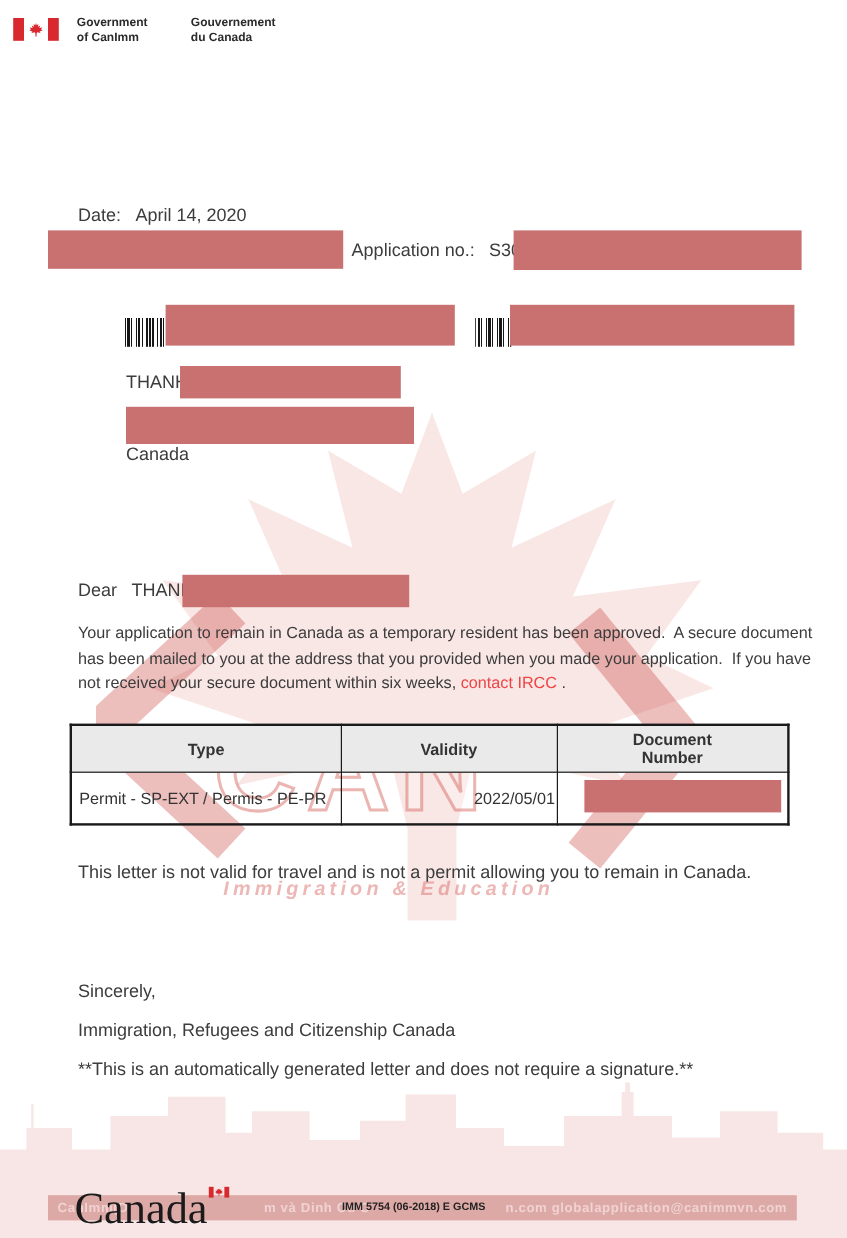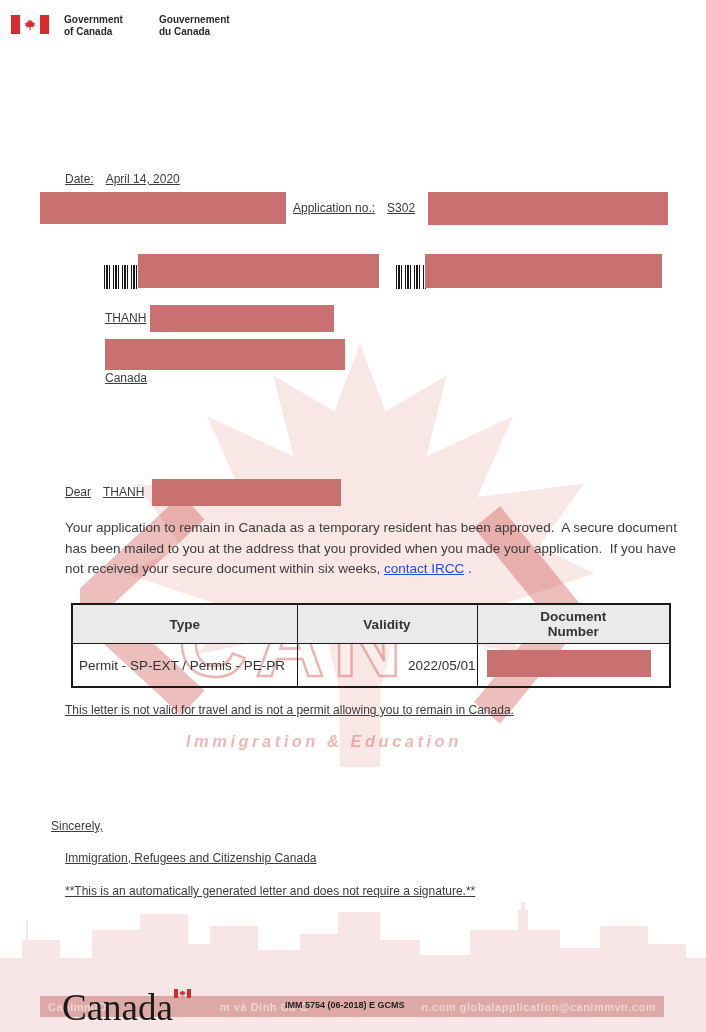--- a/index.html
+++ b/index.html
@@ -7,23 +7,23 @@
     position:relative;width:706px;height:1032px;background:#ffffff;
     font-family:"Liberation Sans",sans-serif;color:#3c3c3c;overflow:hidden;
   }
   .abs{position:absolute;z-index:2;}
   
   .flag{display:flex;width:38px;height:19px;}
   .flag .bar{width:9px;height:100%;background:#d8292f;}
   .flag .white{width:20px;height:100%;background:#fff;display:flex;align-items:center;justify-content:center;}
   .gov-text{font-size:10px;line-height:11.5px;color:#2b2b2b;font-weight:bold;}
   
-  .txt{font-size:12px;line-height:17px;color:#3c3c3c;text-decoration:underline;}
+  .txt{font-size:15px;line-height:17px;color:#3c3c3c;}
   .para{font-size:13.5px;line-height:20.5px;width:614px;white-space:pre-wrap;}
-  .lnk{color:#1d4ed8;text-decoration:underline;cursor:pointer;}
+  .lnk{color:#ef4444;cursor:pointer;}
   .gap-label{margin-right:12px;}
   
   .redact{position:absolute;background:#c97171;z-index:3;}
   .b1{left:40px;top:192px;width:246px;height:32px;}
   .b2{left:428px;top:192px;width:240px;height:33px;}
   .b3{left:138px;top:254px;width:241px;height:34px;}
   .b4{left:425px;top:254px;width:237px;height:34px;}
   .b5{left:150px;top:305px;width:184px;height:27px;}
   .b6{left:105px;top:339px;width:240px;height:31px;}
   .b7{left:152px;top:479px;width:189px;height:27px;}
@@ -87,21 +87,21 @@
       <div class="white">
         <svg width="12" height="12" viewBox="0 0 100 100">
           <polygon points="50,2 45,17 33,9 37,27 20,18 27,36 6,33 15,47 4,53 25,61 18,71 43,65 46,79 46,96 54,96 54,79 57,65 82,71 75,61 96,53 85,47 94,33 73,36 80,18 63,27 67,9 55,17" fill="#d8292f"></polygon>
         </svg>
       </div>
       <div class="bar"></div>
     </div>
   </div>
   <div class="abs gov-text" style="left:64px;top:14px;">
     <div>Government</div>
-    <div>of Canada</div>
+    <div>of CanImm</div>
   </div>
   <div class="abs gov-text" style="left:139px;top:14px;margin-left:20px;">
     <div>Gouvernement</div>
     <div>du Canada</div>
   </div>
 
   <div class="abs txt" style="left:65px;top:171px;">
     <span class="gap-label">Date:</span><span>April 14, 2020</span>
   </div>
 
@@ -121,21 +121,21 @@
   <div class="redact b6"></div>
   <div class="abs txt" style="left:105px;top:370px;">Canada</div>
 
   <div class="abs txt" style="left:65px;top:484px;text-align:right;">
     <span class="gap-label">Dear</span><span>THANH</span>
   </div>
   <div class="redact b7"></div>
 
   <div class="abs para" style="left:65px;top:518px;"><span>Your application to remain in Canada as a temporary resident has been approved.  A secure document has been mailed to you at the address that you provided when you made your application.  If you have not received your secure document within six weeks, </span><span class="lnk">contact IRCC</span><span> .</span></div>
 
-  <table class="permit abs" style="left:71px;top:603px;padding-left:28px;">
+  <table class="permit abs" style="left:58px;top:603px;padding-left:28px;">
     <colgroup>
         <col style="width:225px">
         <col style="width:180px">
         <col style="width:193px">
       </colgroup>
     <thead>
       <tr>
         <th>Type</th>
         <th>Validity</th>
         <th><span class="th-wrap">Document Number</span></th>
@@ -144,23 +144,23 @@
     <tbody>
       <tr>
         <td class="c-type">Permit - SP-EXT / Permis - PE-PR</td>
         <td class="c-val">2022/05/01</td>
         <td></td>
       </tr>
     </tbody>
   </table>
   <div class="redact b8"></div>
 
-  <div class="abs txt" style="left:65px;top:702px;">This letter is not valid for travel and is not a permit allowing you to remain in Canada.</div>
+  <div class="abs txt" style="left:65px;top:719px;">This letter is not valid for travel and is not a permit allowing you to remain in Canada.</div>
 
-  <div class="abs txt" style="left:51px;top:818px;">Sincerely,</div>
+  <div class="abs txt" style="left:65px;top:818px;">Sincerely,</div>
   <div class="abs txt" style="left:65px;top:883px;">**This is an automatically generated letter and does not require a signature.**</div>
   <div class="abs txt" style="left:65px;top:850px;">Immigration, Refugees and Citizenship Canada</div>
 
   <div class="abs wordmark">Canada</div>
   <div class="abs" style="left:174px;top:989px;">
     <div class="wm-flag">
       <div class="bar"></div>
       <div class="white">
         <svg width="7" height="7" viewBox="0 0 100 100">
           <polygon points="50,2 45,17 33,9 37,27 20,18 27,36 6,33 15,47 4,53 25,61 18,71 43,65 46,79 46,96 54,96 54,79 57,65 82,71 75,61 96,53 85,47 94,33 73,36 80,18 63,27 67,9 55,17" fill="#d8292f"></polygon>

